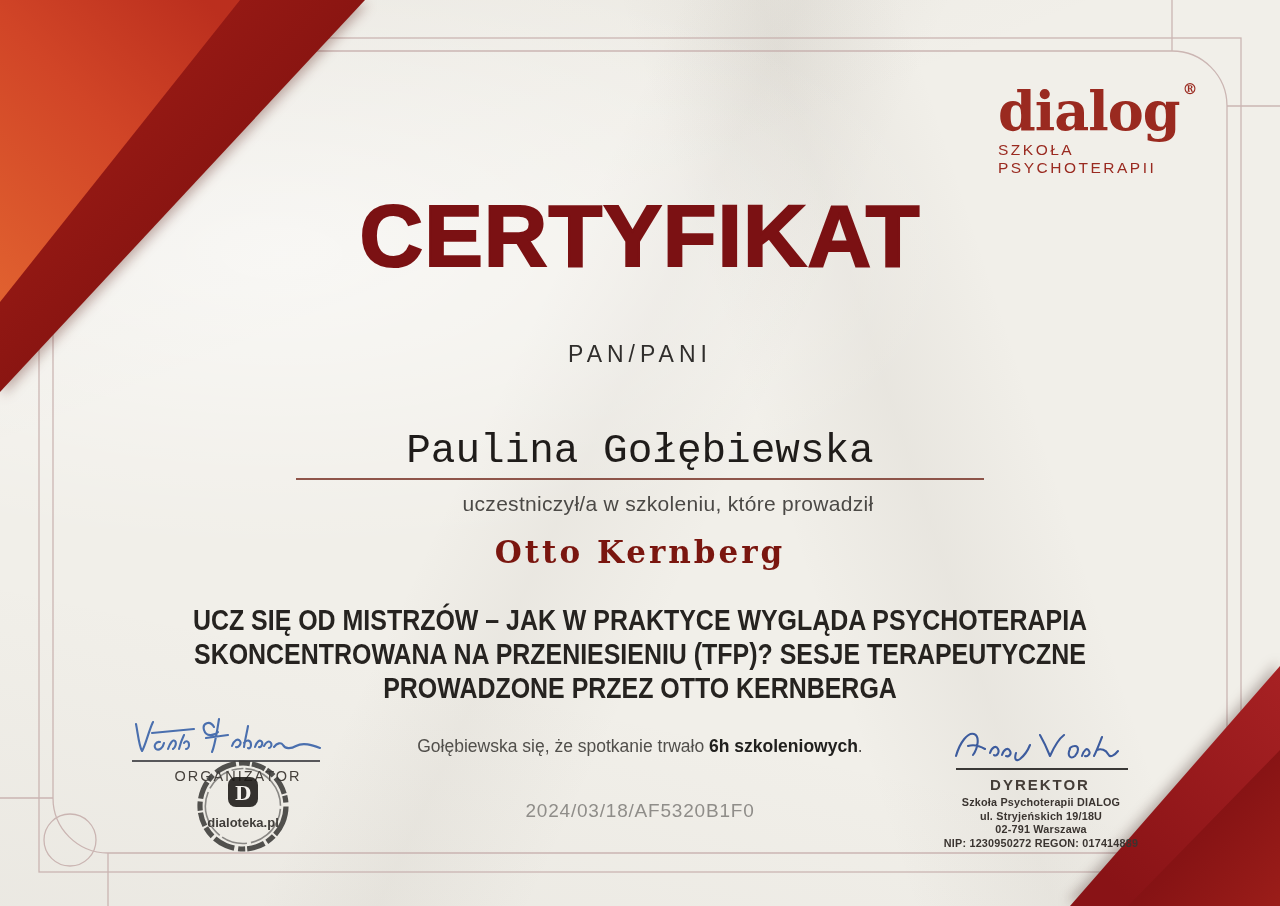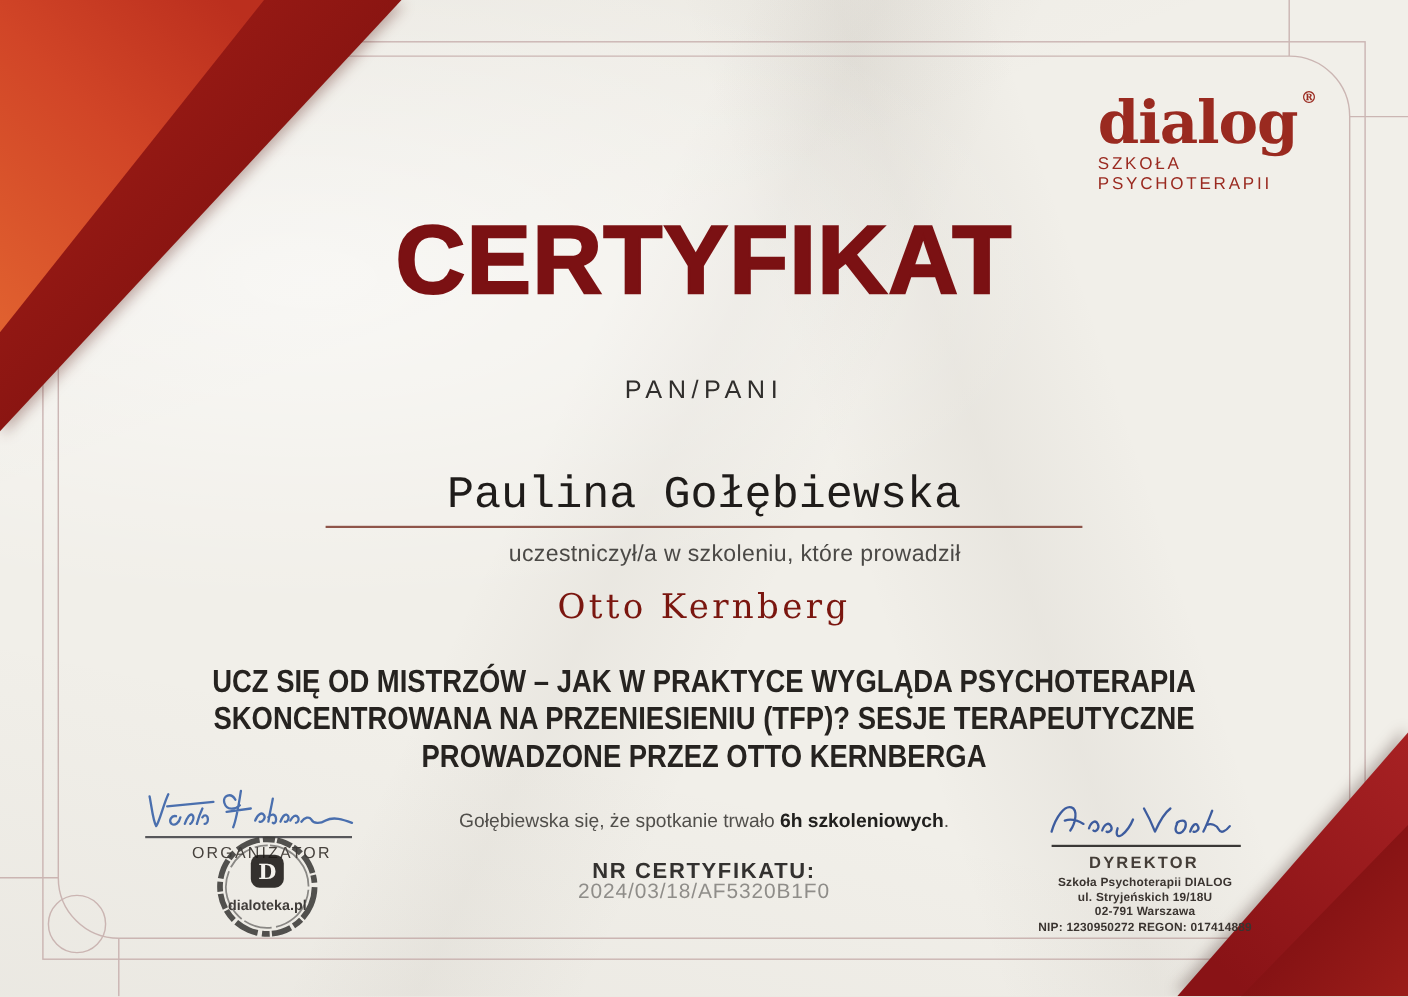--- a/index.html
+++ b/index.html
@@ -27,21 +27,21 @@
   .logo-reg{font-size:15px;vertical-align:top;position:relative;top:-2px;left:3px;letter-spacing:0;}
   .logo-tagline{margin-top:3px;font-size:15.5px;letter-spacing:2.5px;line-height:1.18;color:#9a2a20;}
   
   .cx{left:0;width:1280px;text-align:center;z-index:4;}
   .title{top:192px;font-size:88px;font-weight:700;letter-spacing:1px;line-height:1;color:#7b1113;
          -webkit-text-stroke:2.1px #7b1113;}
   .salutation{top:341px;font-size:23px;letter-spacing:5px;color:#302e2c;}
   .recipient{top:428px;font-family:Liberation Mono, monospace;font-size:41px;color:#1f1c1a;}
   .name-underline{top:478px;left:50%;transform:translateX(-50%);width:688px;height:2px;background:#7d3a2e;opacity:.85;z-index:4;}
   .participation{top:492px;font-size:21px;letter-spacing:.3px;color:#4b4946;margin-left:28px;}
-  .trainer{top:534px;font-family:"DejaVu Serif",serif;font-weight:400;font-size:31px;letter-spacing:3px;color:#7a160f;}
+  .trainer{top:534px;font-family:"DejaVu Serif",serif;font-weight:700;font-size:31px;letter-spacing:3px;color:#7a160f;}
   .course{top:603px;}
   .course-line{height:34px;line-height:34px;font-size:29px;font-weight:700;color:#262320;
                transform:scaleX(.86);transform-origin:50% 50%;white-space:nowrap;}
   .statement{top:736px;font-size:17.5px;color:#514f4b;}
   .statement b{color:#21201e;}
   .nr-label{top:781px;font-size:20px;font-weight:700;letter-spacing:1.5px;color:#33312f;}
   .nr-value{top:800px;font-size:19px;letter-spacing:.8px;color:#8f8d89;}
   
   .sig-line-left{left:132px;top:760px;width:188px;height:2px;background:#57575a;z-index:4;}
   .sig-line-right{left:956px;top:768px;width:172px;height:2px;background:#3a3836;z-index:4;}
@@ -110,21 +110,20 @@
   <div class="abs cx recipient">Paulina Gołębiewska</div>
   <div class="abs name-underline"></div>
   <div class="abs cx participation">uczestniczył/a w szkoleniu, które prowadził</div>
   <div class="abs cx trainer">Otto Kernberg</div>
   <div class="abs cx course">
     <div class="course-line">UCZ SIĘ OD MISTRZÓW – JAK W PRAKTYCE WYGLĄDA PSYCHOTERAPIA</div>
     <div class="course-line">SKONCENTROWANA NA PRZENIESIENIU (TFP)? SESJE TERAPEUTYCZNE</div>
     <div class="course-line">PROWADZONE PRZEZ OTTO KERNBERGA</div>
   </div>
   <div class="abs cx statement"><span>Gołębiewska się, że spotkanie trwało </span><b>6h szkoleniowych</b><span>.</span></div>
-  <div class="abs cx nr-label">NR CERTYFIKATU:</div>
   <div class="abs cx nr-value">2024/03/18/AF5320B1F0</div>
 
   <svg class="abs sig-svg" style="left:126px;top:710px;" width="200" height="54" viewBox="0 0 200 54">
     <g stroke="#4a6fae" stroke-width="2.1" fill="none" stroke-linecap="round" stroke-linejoin="round">
       <path d="M10,14 C12,24 13,36 16,41 C19,37 23,20 27,12
         M34,32 C30,31 27,36 30,39 C33,41 37,38 38,33
         M42,39 C44,33 47,29 49,31 C51,33 49,38 47,39
         M53,39 C55,31 57,27 58,25 M58,33 C60,30 63,31 63,35 C63,38 61,39 60,39
         M26,23 L68,19
         M88,17 C84,10 76,13 78,20 C80,27 88,26 92,22

